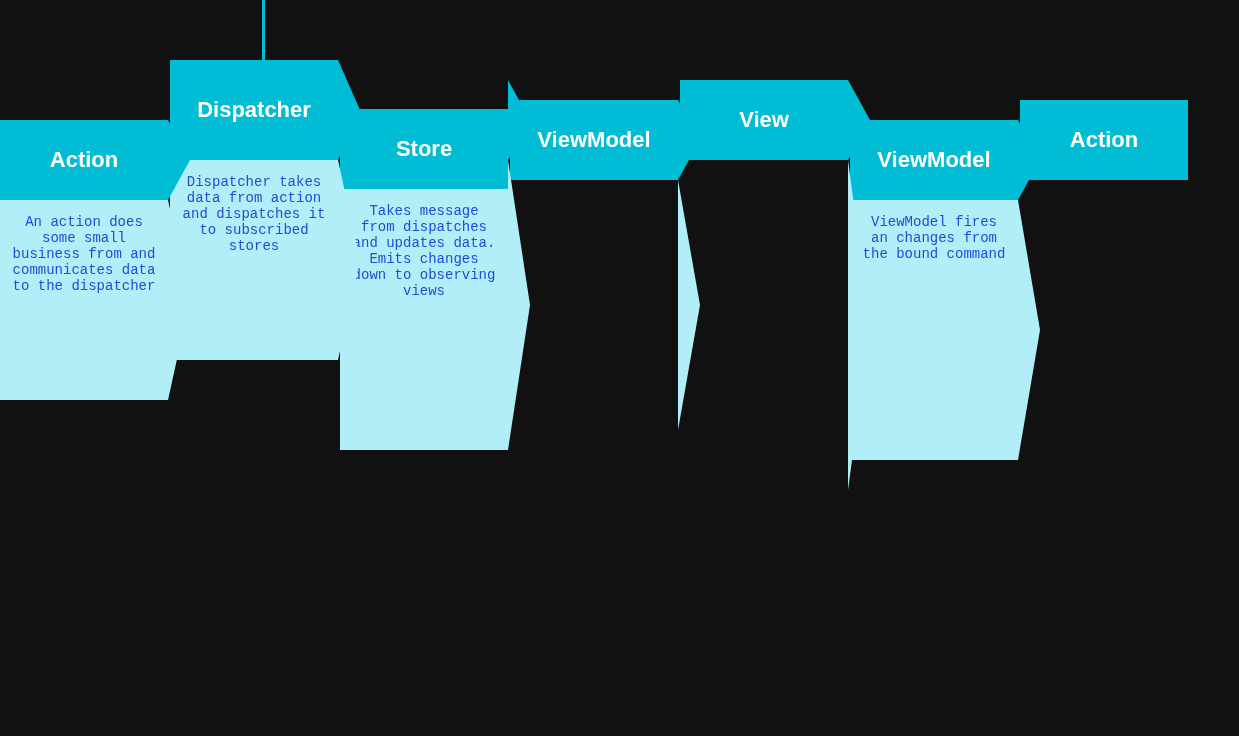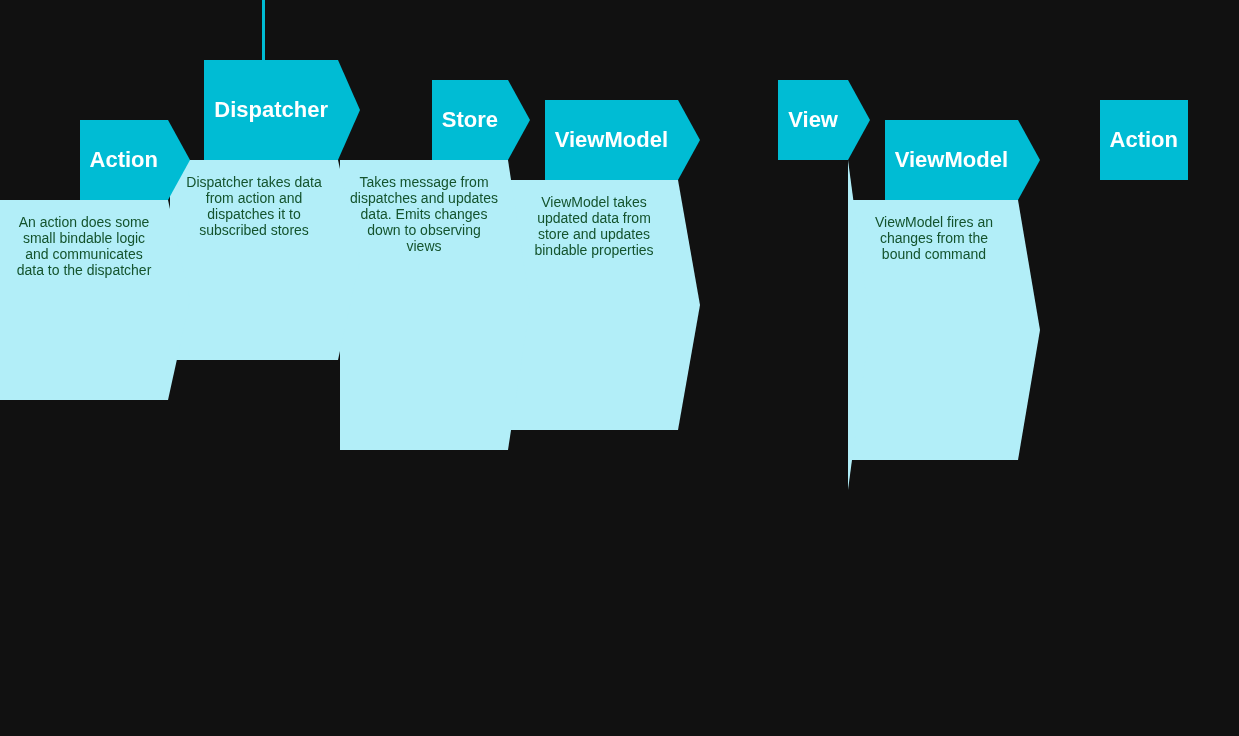--- a/index.html
+++ b/index.html
@@ -48,44 +48,44 @@
       padding-left: 0;
       margin-top: 0;
     }
 
     .step {
       position: relative;
       display: flex;
       flex-direction: column;
       width: 170px;
       min-height: 300px;
-      align-items: flex-end;
     }
 
     
     .step-header {
       background: #00bcd4;
       padding: 16px 10px 16px 10px;
       text-align: center;
       font-size: 22px;
       font-weight: bold;
       color: #fff;
       min-height: 80px;
       display: flex;
       align-items: center;
       justify-content: center;
     }
 
     .step-body {
       background: #b2eef8;
       padding: 14px 10px;
       font-size: 14px;
-      color: #14532d;
+      color: #1d4ed8;
       text-align: center;
       flex: 1;
+      font-family: Liberation Mono, monospace;
     }
 
     
     .step-header-chevron {
       background: #00bcd4;
       clip-path: polygon(0 0, 100% 50%, 0 100%);
       width: 22px;
       height: 80px;
       position: absolute;
       right: -22px;
@@ -107,21 +107,21 @@
     .step-0 { margin-top: 60px; }
     .step-1 { margin-top: 0px; }
     .step-2 { margin-top: 20px; }
     .step-3 { margin-top: 40px; }
     .step-4 { margin-top: 20px; }
     .step-5 { margin-top: 60px; }
     .step-6 { margin-top: 40px; }
 
     .step-0 .step-header { min-height: 80px; }
     .step-1 .step-header { min-height: 100px; background: #00bcd4; }
-    .step-2 .step-header { min-height: 80px; }
+    .step-2 .step-header { min-height: 80px; margin-top: 29px; }
     .step-3 .step-header { min-height: 80px; }
     .step-4 .step-header { min-height: 80px; }
     .step-5 .step-header { min-height: 80px; }
     .step-6 .step-header { min-height: 80px; }
 
     
     .step-0 { min-height: 280px; width: 168px; }
     .step-1 { min-height: 300px; width: 168px; }
     .step-2 { min-height: 370px; width: 168px; }
     .step-3 { min-height: 330px; width: 168px; }
@@ -138,39 +138,38 @@
 <div class="diagram-container">
 
   <div class="down-arrow">
     <div class="down-arrow-line"></div>
     <div class="down-arrow-head"></div>
   </div>
 
   <div class="steps-wrapper" id="steps-wrapper">
   <div class="step step-0" style="margin-top: 60px;">
     <div class="step-header">Action</div>
-    <div class="step-body">An action does some small bindable logic and communicates data to the dispatcher</div>
+    <div class="step-body">An action does some small business from and communicates data to the dispatcher</div>
     <div class="step-header-chevron" style="height:80px;"></div>
     <div class="step-body-chevron" style="top:80px;"></div>
   </div>
       <div class="step step-1" style="margin-top: 0px;">
     <div class="step-header">Dispatcher</div>
     <div class="step-body">Dispatcher takes data from action and dispatches it to subscribed stores</div>
     <div class="step-header-chevron" style="height:100px;"></div>
     <div class="step-body-chevron" style="top:100px;"></div>
   </div>
       <div class="step step-2" style="margin-top: 20px;">
     <div class="step-header">Store</div>
     <div class="step-body">Takes message from dispatches and updates data. Emits changes down to observing views</div>
     <div class="step-header-chevron" style="height:80px;"></div>
     <div class="step-body-chevron" style="top:80px;"></div>
   </div>
       <div class="step step-3" style="margin-top: 40px;">
     <div class="step-header">ViewModel</div>
-    <div class="step-body">ViewModel takes updated data from store and updates bindable properties</div>
     <div class="step-header-chevron" style="height:80px;"></div>
     <div class="step-body-chevron" style="top:80px;"></div>
   </div>
       <div class="step step-4" style="margin-top: 20px;">
     <div class="step-header">View</div>
     <div class="step-header-chevron" style="height:80px;"></div>
     <div class="step-body-chevron" style="top:80px;"></div>
   </div>
       <div class="step step-5" style="margin-top: 60px;">
     <div class="step-header">ViewModel</div>

